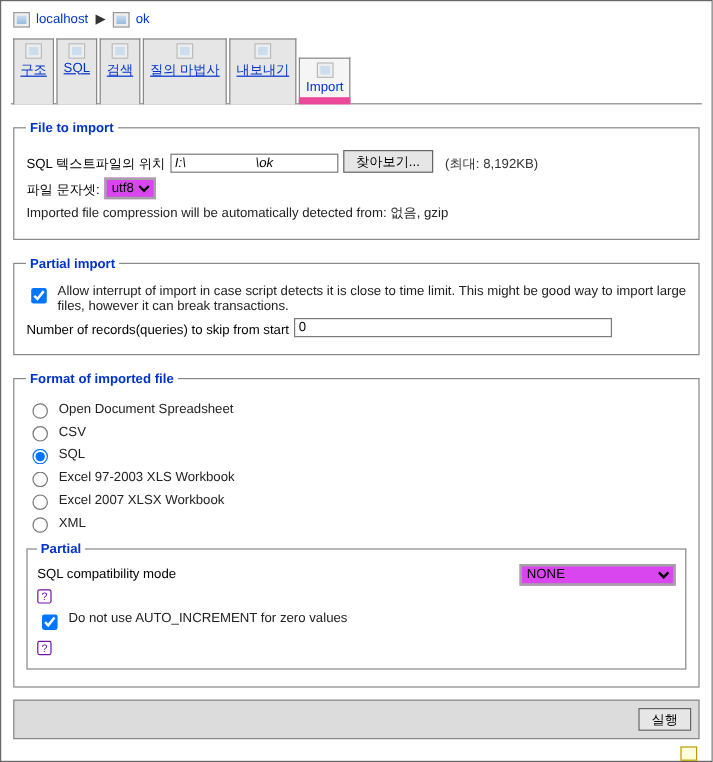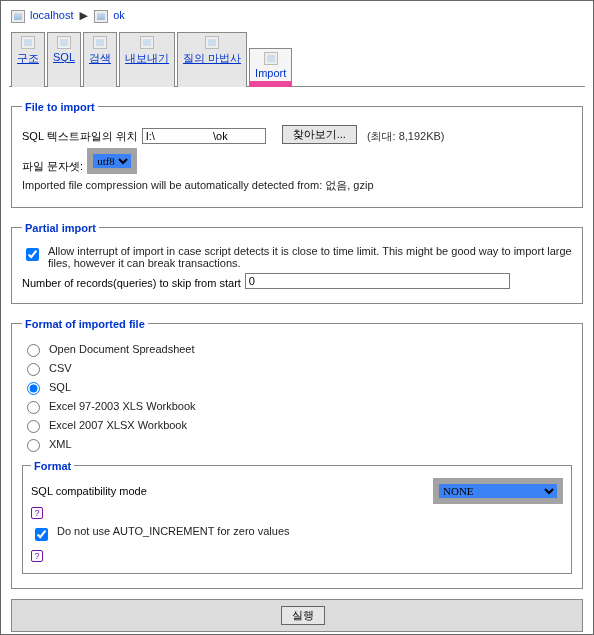--- a/index.html
+++ b/index.html
@@ -99,37 +99,37 @@
 .row { margin: 4px 0; display: flex; align-items: flex-end; flex-wrap: wrap; gap: 4px; }
 .row-text { margin: 4px 0; color: #222; }
 input[type=text] {
   font-family: inherit;
   font-size: 11px;
   padding: 1px 3px;
   border: 1px solid #7a7a7a;
   background: #fff;
 }
 .path-input {
-  width: 124px;
+  width: 140px;
   background: #eee;
+  font-style: italic;
 }
 select {
-  font-family: Liberation Serif, serif;
-  font-size: 11px;
-  border: 6px solid #a3a3a3;
-  background: #3b82f6;
+  font-family: Liberation Sans, sans-serif;
+  font-size: 11px;
+  border: 2px solid #a3a3a3;
+  background: #d946ef;
 }
 button, .btn {
   font-family: inherit;
   font-size: 11px;
   padding: 1px 10px;
   background: #e6e6e6;
   border: 1px solid #666;
   cursor: pointer;
-  margin-left: 12px;
 }
 .maxsize { color: #333; margin-left: 6px; }
 .radio-list label, .check-row label { color: #222; }
 .radio-list > div { margin: 3px 0; display: flex; align-items: center; gap: 6px; }
 .check-row { display: flex; align-items: flex-start; gap: 6px; margin: 3px 0; }
 .skip-input { width: 265px; }
 .compat-row { display: flex; justify-content: space-between; align-items: center; }
 .compat-select { width: 130px; margin-left: 24px; }
 .help-icon {
   display: inline-block;
@@ -140,21 +140,21 @@
   line-height: 11px;
   text-align: center;
   border-radius: 2px;
   margin: 3px 0;
 }
 .footer-bar {
   border: 1px solid #888;
   background: #dcdcdc;
   padding: 6px;
   display: flex;
-  justify-content: center;
+  justify-content: flex-end;
   margin: 6px 2px 0;
 }
 .bottom-icon {
   float: right;
   width: 14px; height: 12px;
   border: 1px solid #b90;
   background: #ffd;
   margin: 6px 4px 0 0;
 }
 </style>
@@ -179,25 +179,25 @@
     <div class="tab">
         <span class="tab-icon"></span>
         <span>SQL</span>
       </div>
     <div class="tab">
         <span class="tab-icon"></span>
         <span>검색</span>
       </div>
     <div class="tab">
         <span class="tab-icon"></span>
+        <span>질의 마법사</span>
+      </div>
+    <div class="tab">
+        <span class="tab-icon"></span>
         <span>내보내기</span>
-      </div>
-    <div class="tab">
-        <span class="tab-icon"></span>
-        <span>질의 마법사</span>
       </div>
     <div class="tab active">
         <span class="tab-icon"></span>
         <span>Import</span>
       </div>
   </div>
 
   <fieldset>
     <legend>File to import</legend>
     <div class="row">
@@ -250,21 +250,21 @@
           <input type="radio" name="fmt" style="">
           <label>Excel 2007 XLSX Workbook</label>
         </div>
       <div>
           <input type="radio" name="fmt" style="">
           <label>XML</label>
         </div>
     </div>
 
     <fieldset class="nested">
-      <legend>Format</legend>
+      <legend>Partial</legend>
       <div class="compat-row">
         <span>SQL compatibility mode</span>
         <select class="compat-select">
           <option>NONE</option>
         </select>
       </div>
       <span class="help-icon">?</span>
       <div class="check-row">
         <input type="checkbox" checked="" style="">
         <label>Do not use AUTO_INCREMENT for zero values</label>

